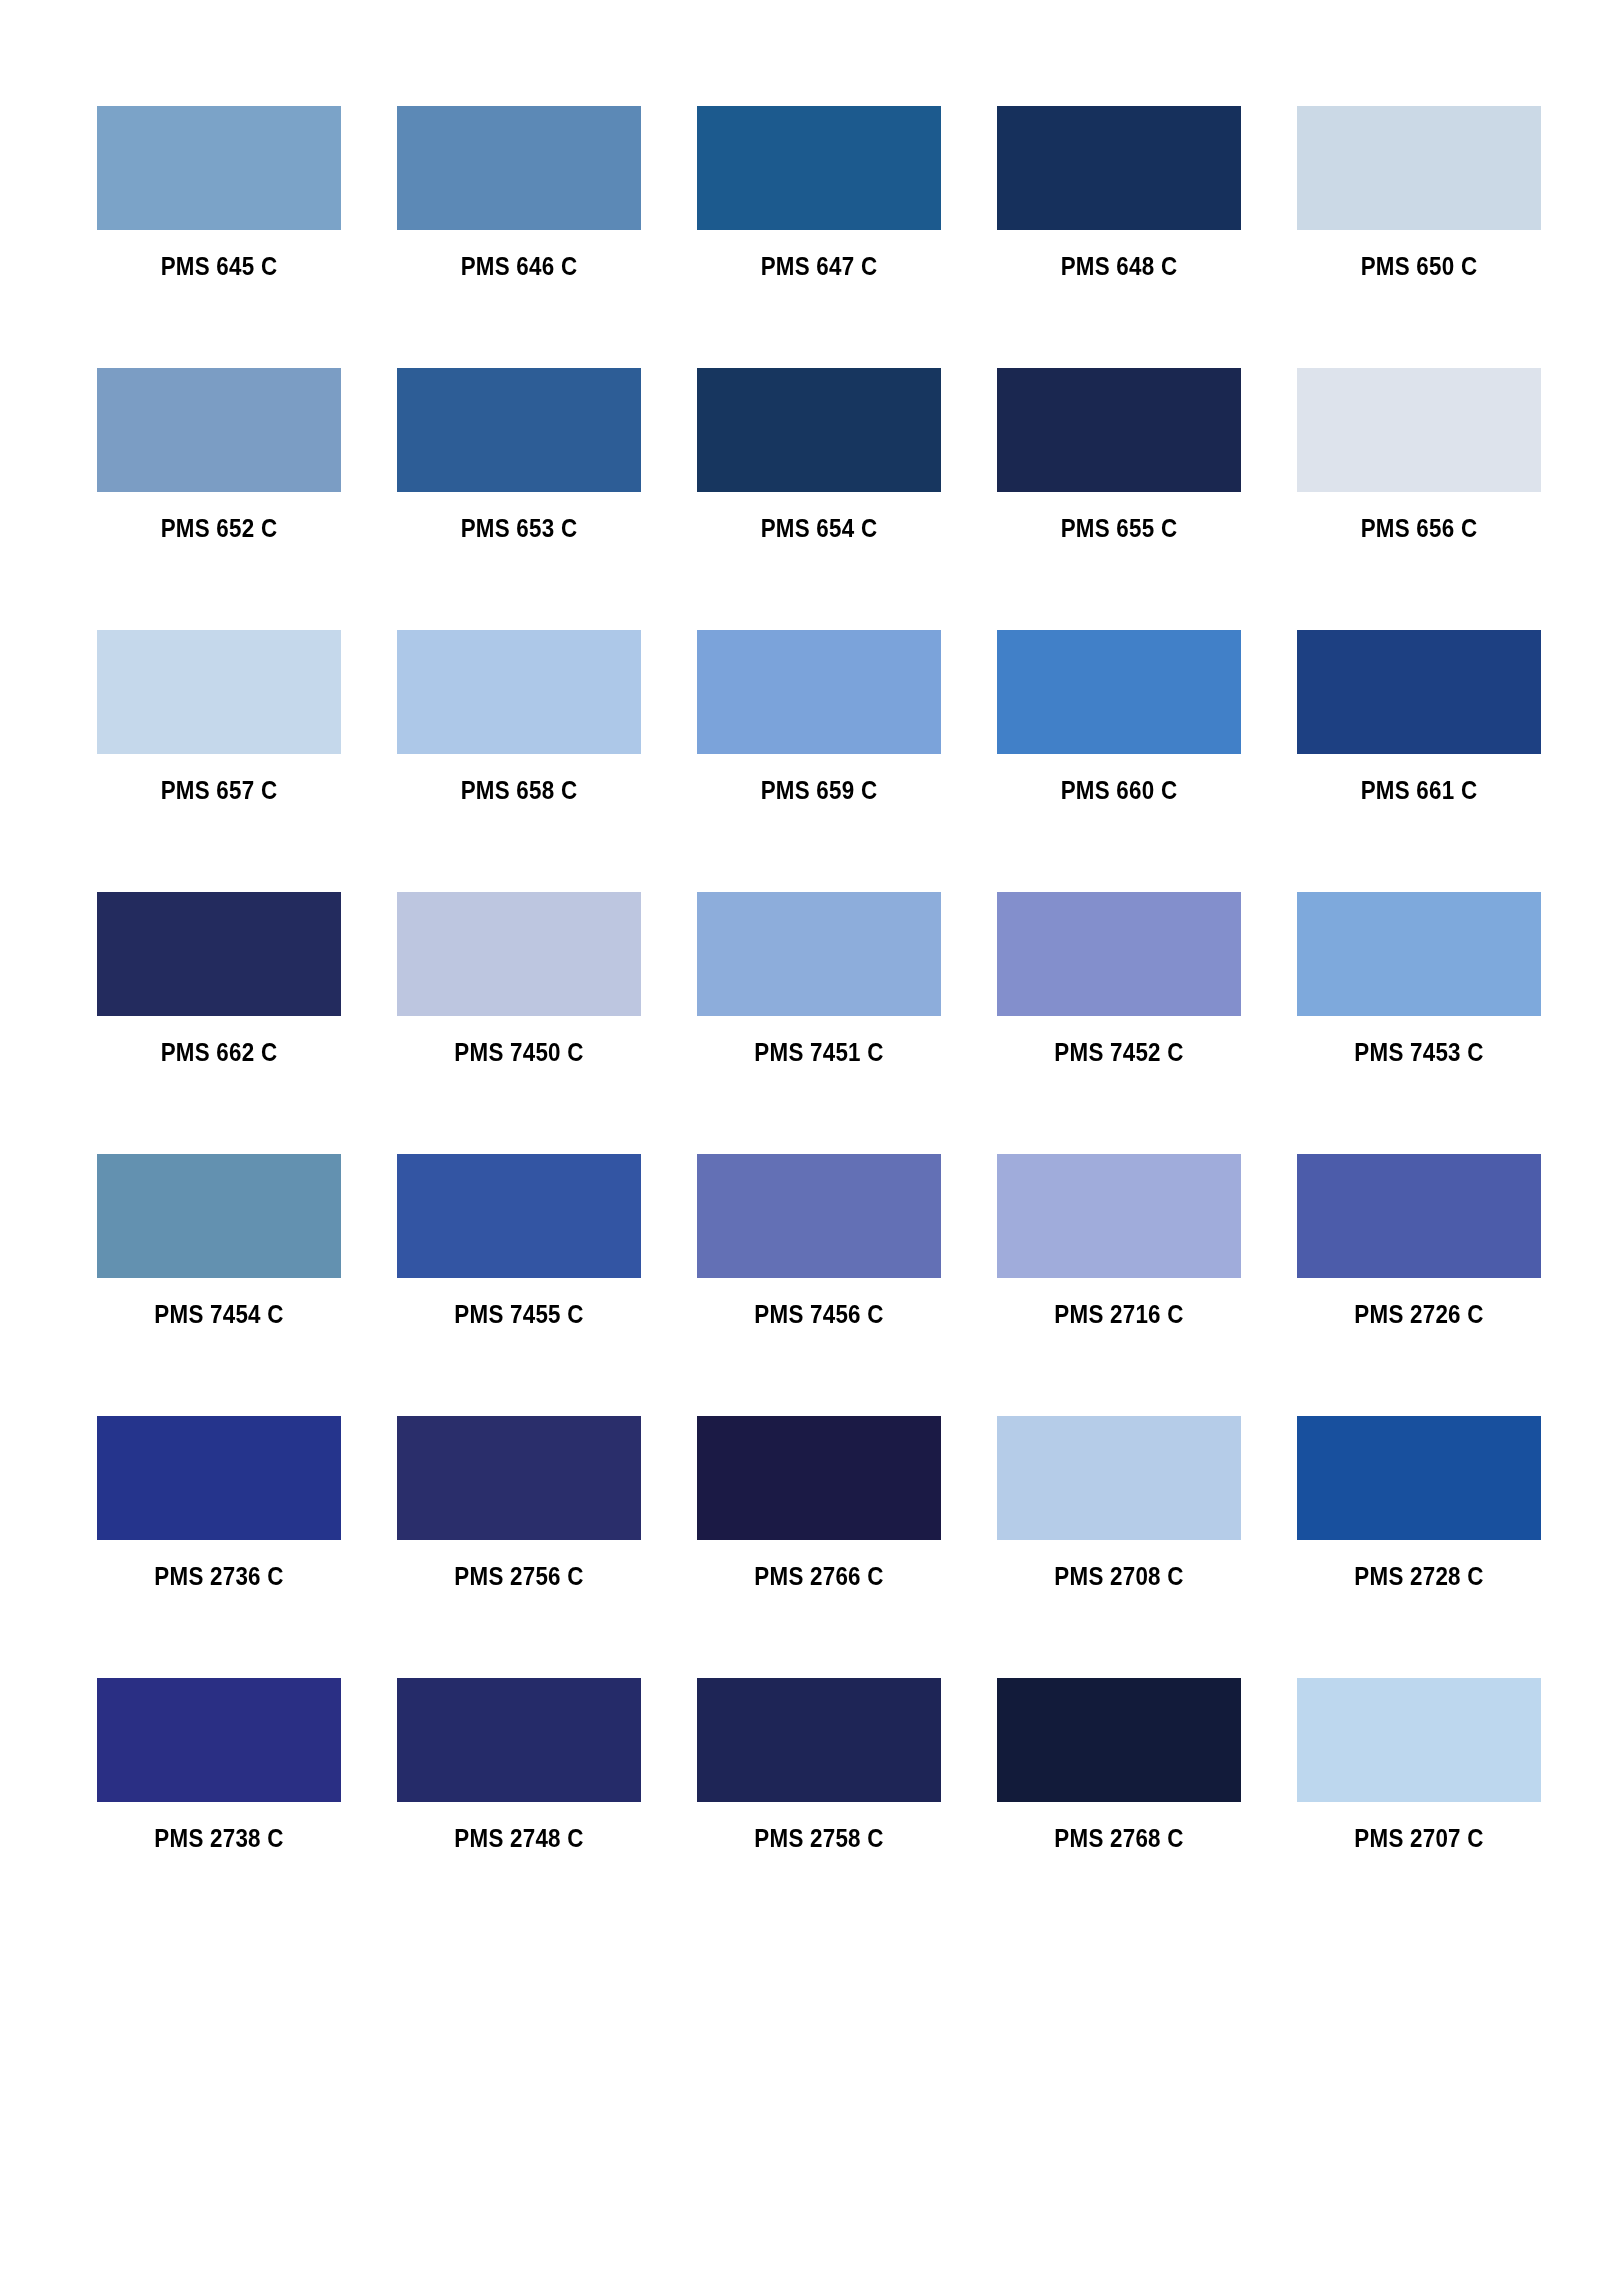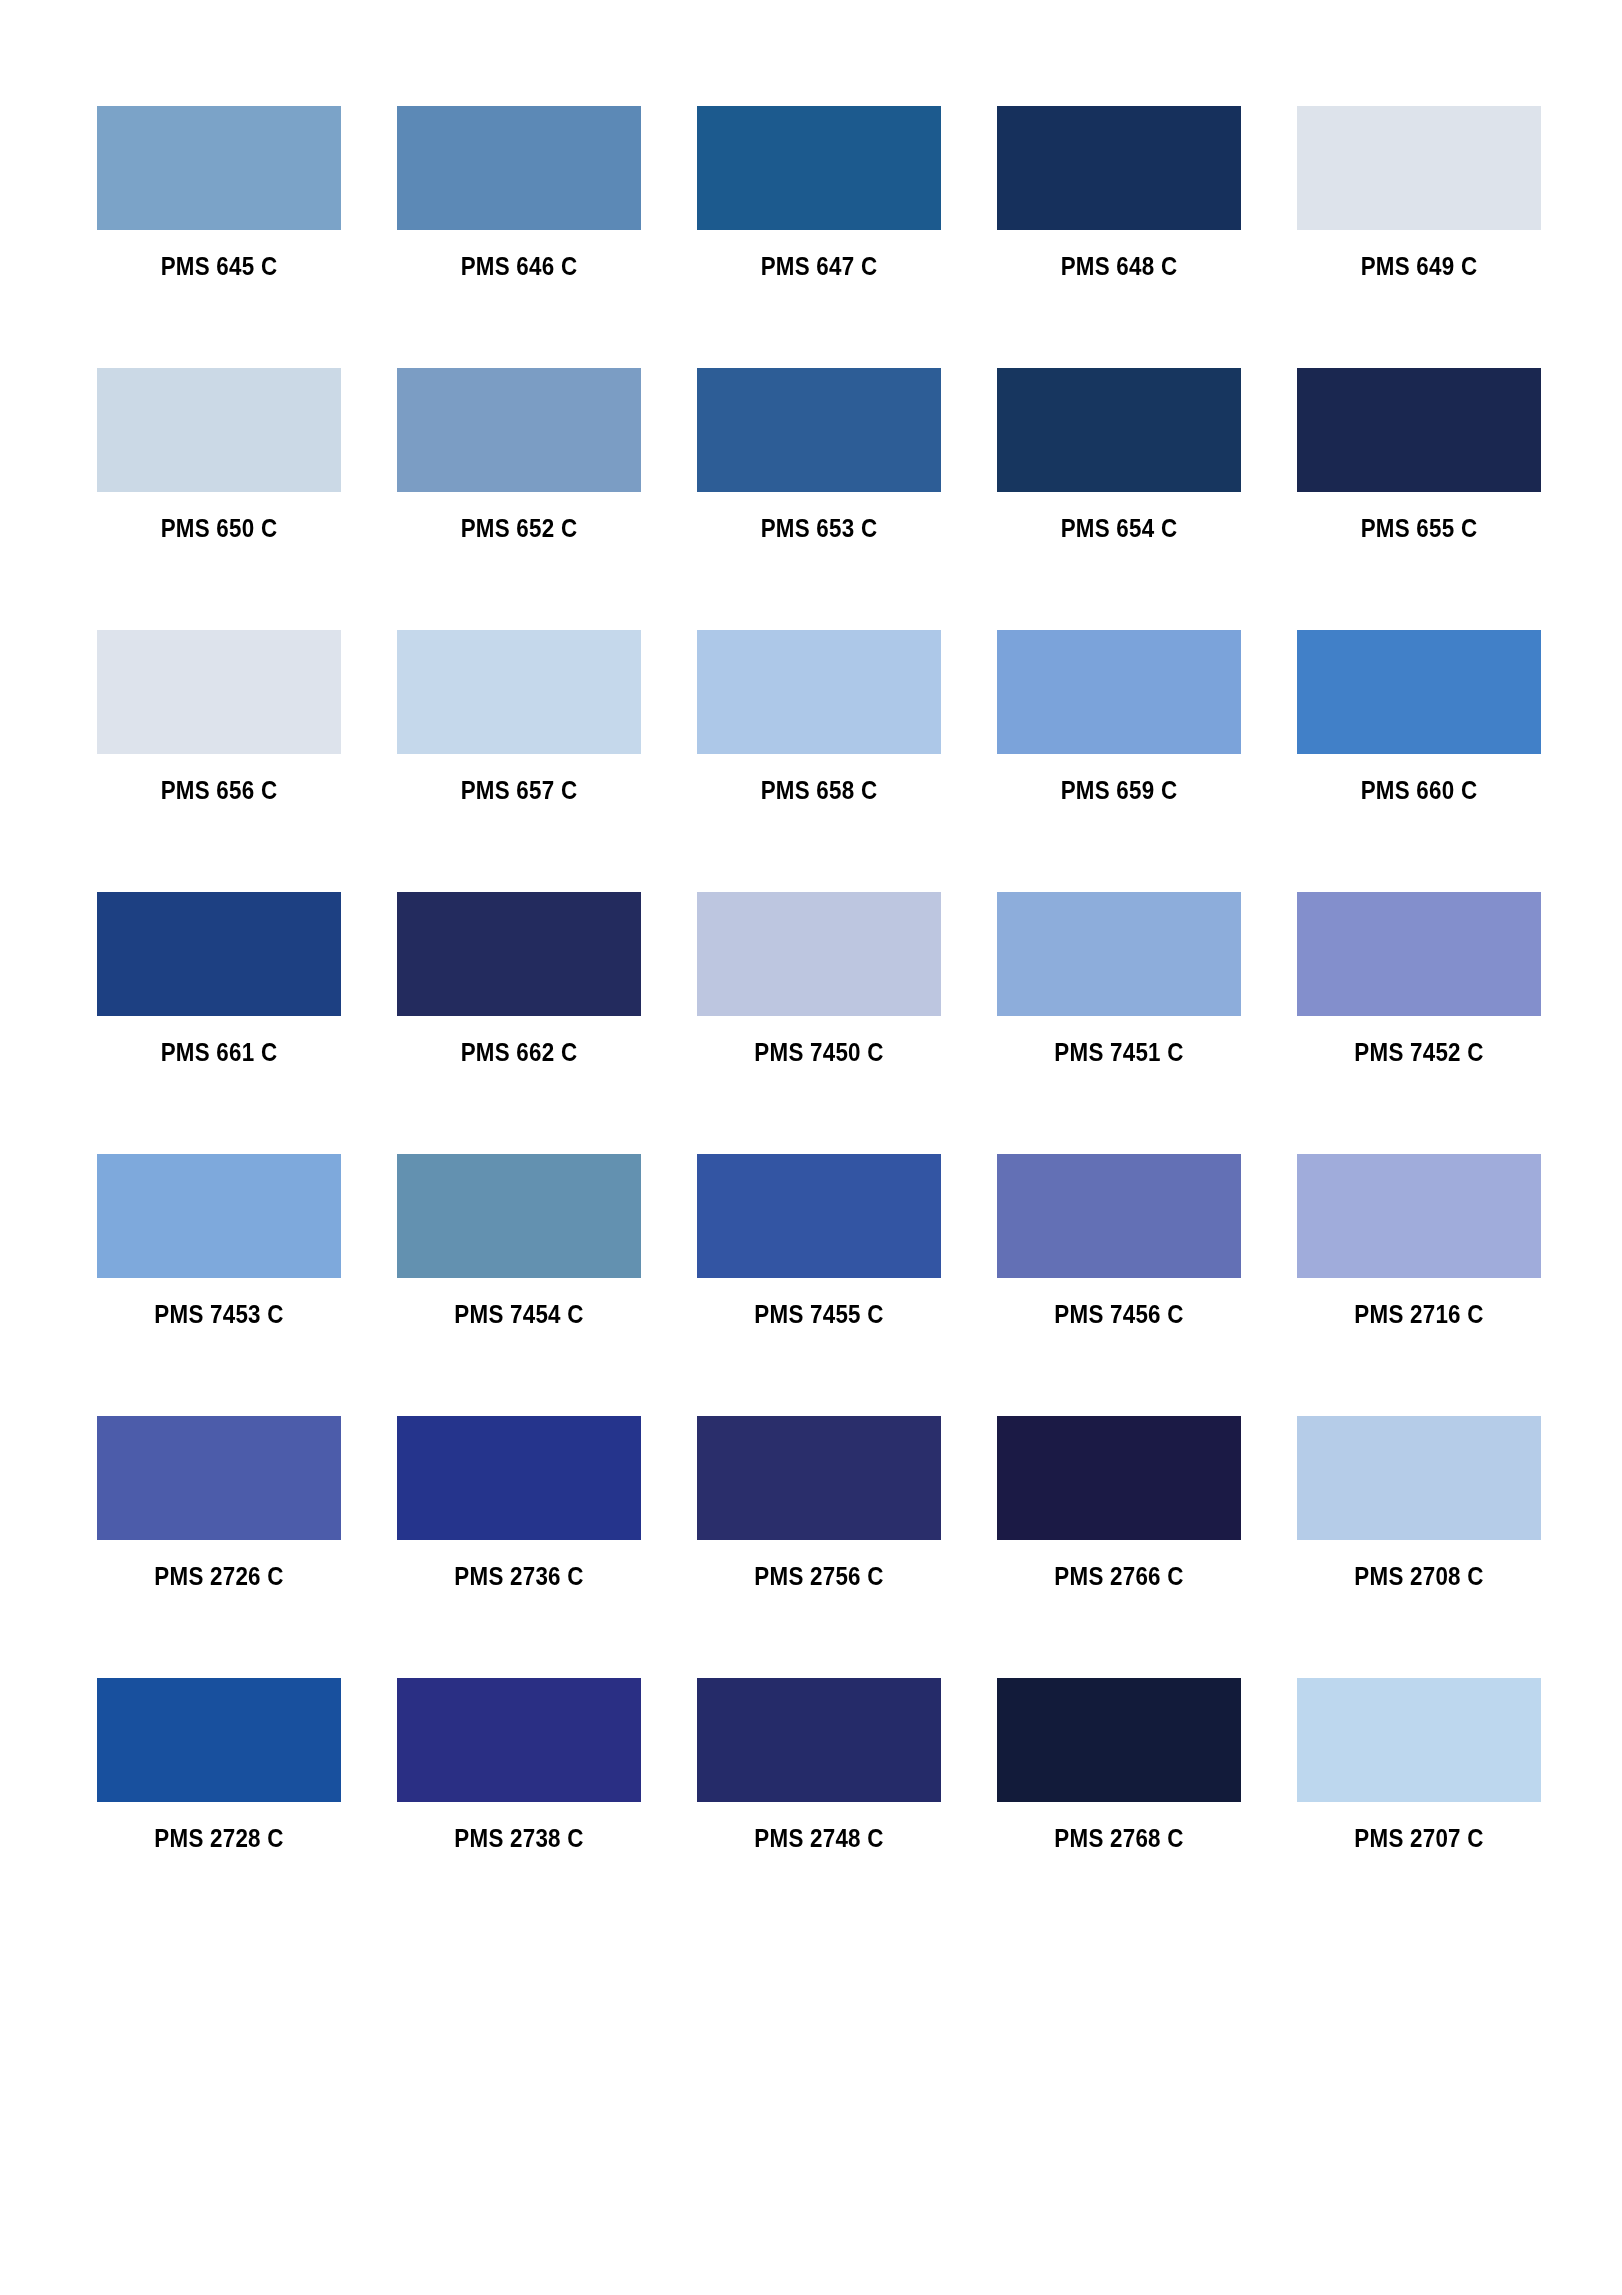--- a/index.html
+++ b/index.html
@@ -69,24 +69,20 @@
       </div>
       <div class="swatch-cell">
         <div class="swatch-chip" style="background-color: rgb(28, 90, 142);"></div>
         <div class="swatch-label">PMS 647 C</div>
       </div>
       <div class="swatch-cell">
         <div class="swatch-chip" style="background-color: rgb(22, 48, 92);"></div>
         <div class="swatch-label">PMS 648 C</div>
       </div>
       <div class="swatch-cell">
-        <div class="swatch-chip" style="background-color: rgb(221, 227, 235);"></div>
-        <div class="swatch-label">PMS 649 C</div>
-      </div>
-      <div class="swatch-cell">
         <div class="swatch-chip" style="background-color: rgb(203, 217, 230);"></div>
         <div class="swatch-label">PMS 650 C</div>
       </div>
       <div class="swatch-cell">
         <div class="swatch-chip" style="background-color: rgb(123, 157, 196);"></div>
         <div class="swatch-label">PMS 652 C</div>
       </div>
       <div class="swatch-cell">
         <div class="swatch-chip" style="background-color: rgb(45, 93, 150);"></div>
         <div class="swatch-label">PMS 653 C</div>
@@ -183,20 +179,24 @@
         <div class="swatch-chip" style="background-color: rgb(24, 80, 158);"></div>
         <div class="swatch-label">PMS 2728 C</div>
       </div>
       <div class="swatch-cell">
         <div class="swatch-chip" style="background-color: rgb(42, 47, 132);"></div>
         <div class="swatch-label">PMS 2738 C</div>
       </div>
       <div class="swatch-cell">
         <div class="swatch-chip" style="background-color: rgb(37, 43, 105);"></div>
         <div class="swatch-label">PMS 2748 C</div>
+      </div>
+      <div class="swatch-cell">
+        <div class="swatch-chip" style="background-color: rgb(30, 37, 86);"></div>
+        <div class="swatch-label">PMS 2758 C</div>
       </div>
       <div class="swatch-cell">
         <div class="swatch-chip" style="background-color: rgb(18, 27, 58);"></div>
         <div class="swatch-label">PMS 2768 C</div>
       </div>
       <div class="swatch-cell">
         <div class="swatch-chip" style="background-color: rgb(189, 215, 238);"></div>
         <div class="swatch-label">PMS 2707 C</div>
       </div>
     </div>

